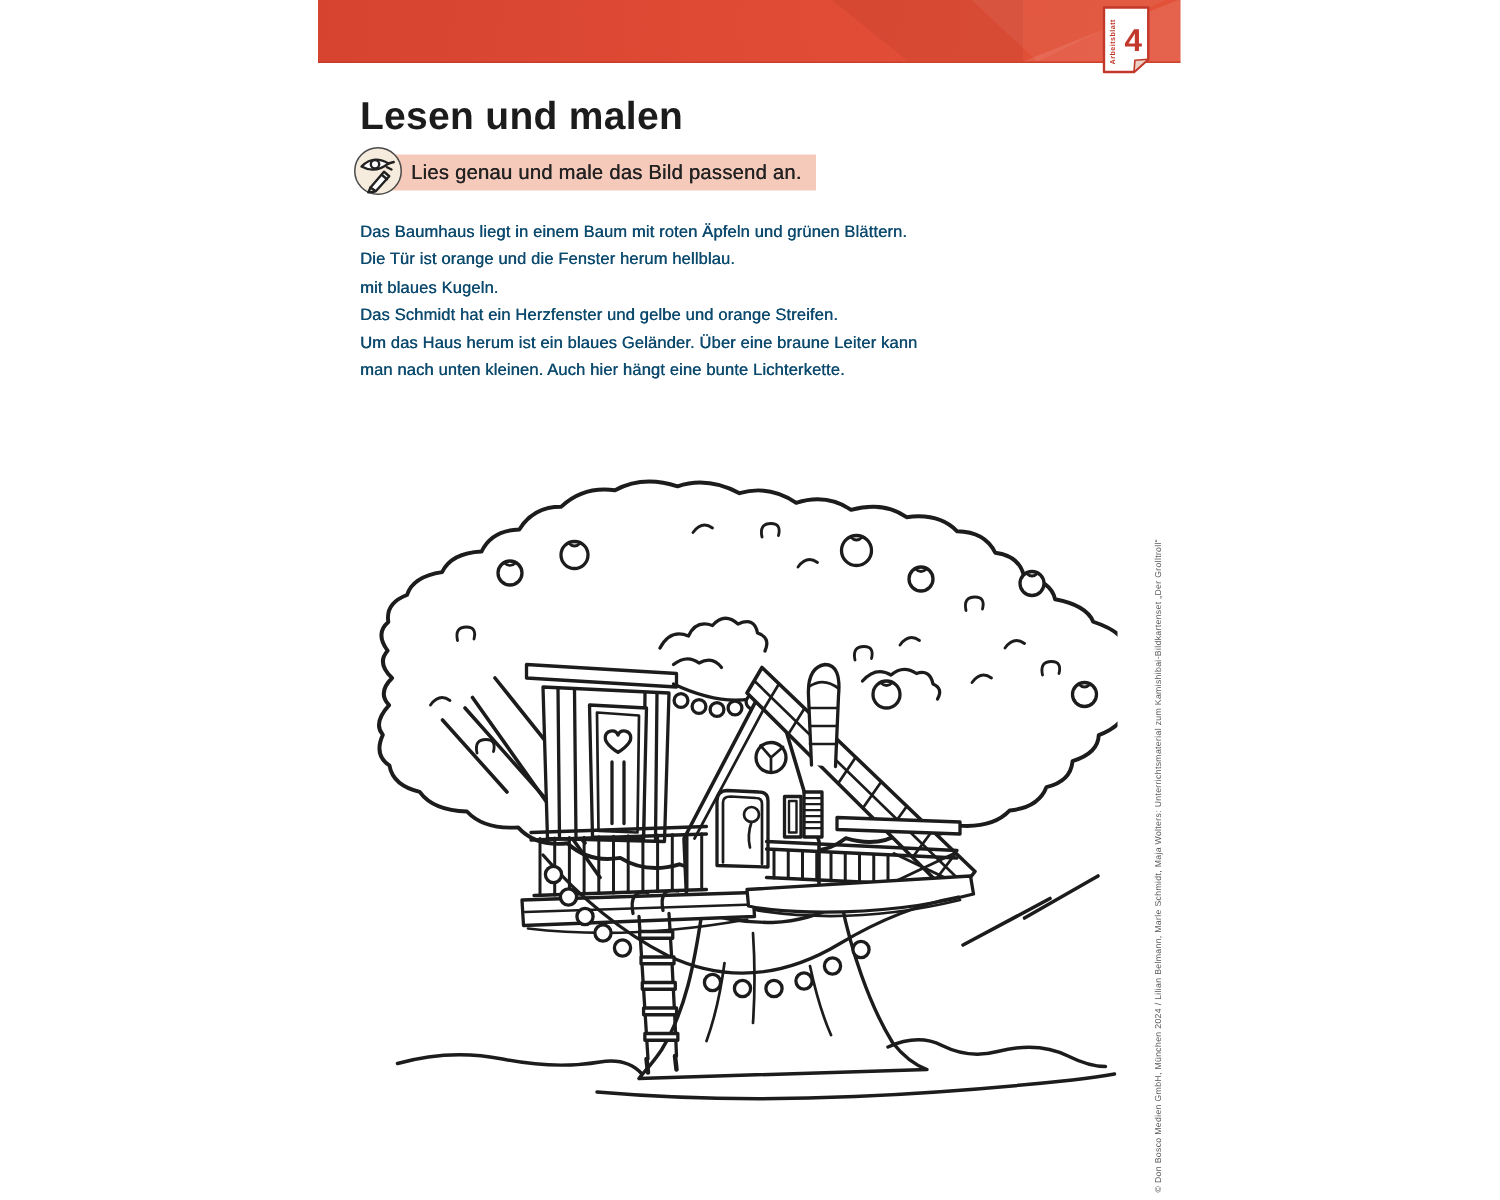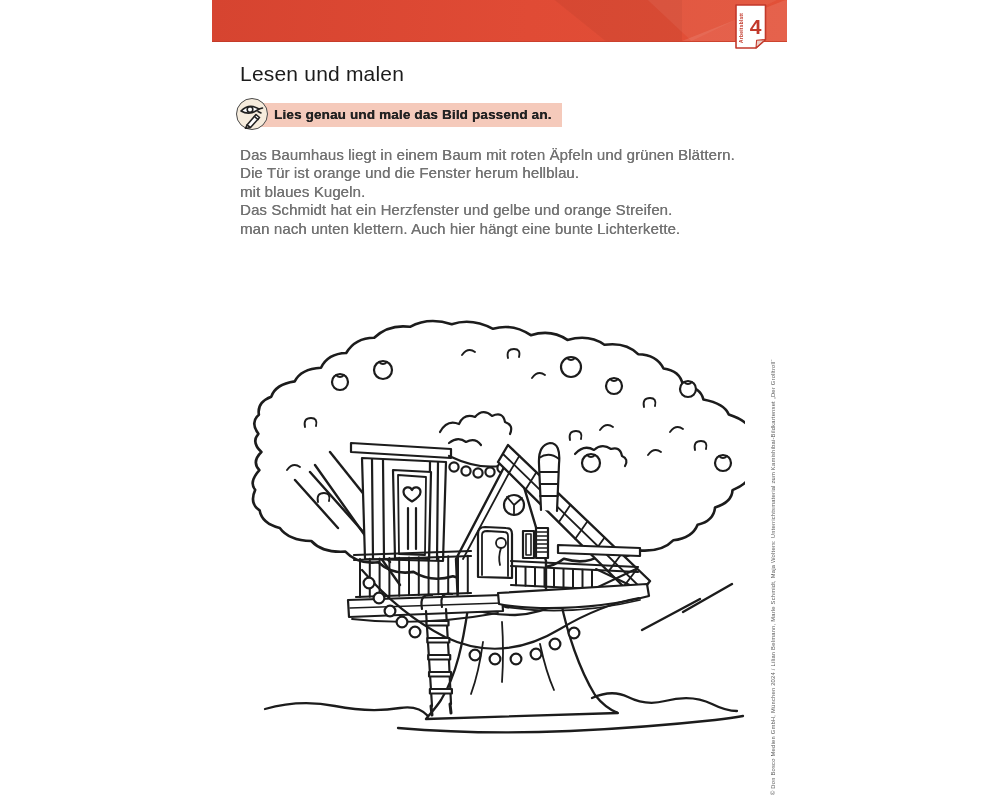--- a/index.html
+++ b/index.html
@@ -14,32 +14,32 @@
   .band .tri{position:absolute;top:0;height:41px;}
   .tri1{left:375px;width:190px;background:rgba(255,255,255,.06);
     clip-path:polygon(32% 0,100% 0,55% 100%);}
   .tri2{left:470px;width:230px;background:rgba(255,255,255,.10);
     clip-path:polygon(0 100%,45% 0,92% 100%);}
   .tri3{left:300px;width:170px;background:rgba(0,0,0,.045);
     clip-path:polygon(25% 0,100% 0,100% 100%,55% 100%);}
   
   .badge{position:absolute;left:733px;top:3px;width:36px;height:47px;}
   
-  .title{position:absolute;left:240px;top:62px;font-size:21px;font-weight:normal;
+  .title{position:absolute;left:240px;top:62px;font-size:26px;font-weight:bold;
     letter-spacing:.2px;}
   .instr-row{position:absolute;left:236px;top:98px;height:34px;}
   .instr-bar{position:absolute;left:16px;top:5px;background:#f5cabb;color:#222;
-    font-size:13.5px;font-weight:bold;letter-spacing:.15px;
+    font-size:13.5px;font-weight:normal;letter-spacing:.15px;
     padding:4px 10px 5px 22px;white-space:nowrap;
     text-shadow:.2px 0 0 currentColor;}
   .instr-icon{position:absolute;left:0;top:0;width:32px;height:32px;border-radius:50%;
     background:#f6ecdd;border:1.2px solid #4a4a4a;box-sizing:border-box;}
   
-  .bodytext{position:absolute;left:240px;top:146px;font-size:15px;
-    line-height:18.45px;letter-spacing:.1px;color:#737373;
+  .bodytext{position:absolute;left:240px;top:146px;font-size:11px;
+    line-height:18.45px;letter-spacing:.1px;color:#0c4a6e;
     text-shadow:.25px 0 0 currentColor;}
   
   .illu{position:absolute;left:240px;top:312px;width:505px;height:425px;}
   
   .copyright{position:absolute;left:770px;top:795px;transform:rotate(-90deg);
     transform-origin:0 0;white-space:nowrap;font-size:5.8px;letter-spacing:.22px;
     color:#5a5a5a;}
 </style>
 </head>
 <body>
@@ -78,21 +78,22 @@
         </g>
       </svg>
     </span>
   </div>
 
   <div class="bodytext">
     <div>Das Baumhaus liegt in einem Baum mit roten Äpfeln und grünen Blättern.</div>
     <div>Die Tür ist orange und die Fenster herum hellblau.</div>
     <div>mit blaues Kugeln.</div>
     <div>Das Schmidt hat ein Herzfenster und gelbe und orange Streifen.</div>
-    <div>man nach unten klettern. Auch hier hängt eine bunte Lichterkette.</div>
+    <div>Um das Haus herum ist ein blaues Geländer. Über eine braune Leiter kann</div>
+    <div>man nach unten kleinen. Auch hier hängt eine bunte Lichterkette.</div>
   </div>
 
   <div class="illu">
     <svg id="illu-svg" width="505" height="425" viewBox="0 0 505 425">
       <g id="ink" fill="none" stroke="#1c1c1c" stroke-width="2.2" stroke-linecap="round" stroke-linejoin="round">
 
         <path id="canopy" fill="#ffffff" stroke-width="2.6" d="M519.4,140.0 Q523.8,150.7 510.3,160.0 Q510.2,171.1 492.5,178.1 Q492.1,190.2 475.0,195.4 Q474.0,208.8 457.6,212.8 Q452.2,226.4 433.2,228.3 Q421.9,240.2 399.0,238.4 Q384.4,248.5 360.3,243.2 Q345.5,253.3 323.8,246.8 Q308.8,258.8 289.6,253.2 Q272.0,266.0 253.0,260.8 Q232.2,271.5 212.9,264.2 Q191.1,270.8 173.5,259.9 Q152.5,263.4 138.3,250.2 Q117.2,252.6 105.4,239.6 Q82.5,241.1 71.3,229.0 Q48.7,228.3 39.8,215.9 Q22.0,211.8 19.6,198.3 Q9.1,191.5 15.2,177.9 Q8.5,170.1 19.4,158.1 Q11.4,149.8 21.4,140.0 Q10.9,130.2 18.4,121.8 Q9.9,110.2 18.9,102.7 Q16.8,90.2 31.3,84.7 Q35.3,72.3 54.7,69.4 Q61.0,56.7 81.0,55.7 Q87.8,41.5 106.2,41.0 Q115.5,25.7 134.2,25.8 Q148.7,12.0 170.0,14.8 Q188.7,4.7 211.7,12.2 Q231.6,5.5 253.0,16.8 Q272.6,11.0 290.8,23.2 Q311.2,16.8 327.4,27.9 Q349.4,22.0 364.4,32.8 Q386.0,29.8 398.1,42.2 Q416.6,42.5 423.5,56.5 Q439.9,58.6 442.7,72.5 Q460.7,75.3 463.4,87.5 Q484.4,91.5 488.8,102.5 Q508.8,109.1 511.3,120.0 Q524.3,129.3 519.4,140.0 Z"></path>
 
         <path d="M200,120 q7,-13 19,-8 q5,-11 16,-7 q8,-9 17,-1 q11,-5 13,6 q9,3 5,12"></path>
         <path d="M209,131 q9,-7 17,-1 q9,-5 15,3"></path>

